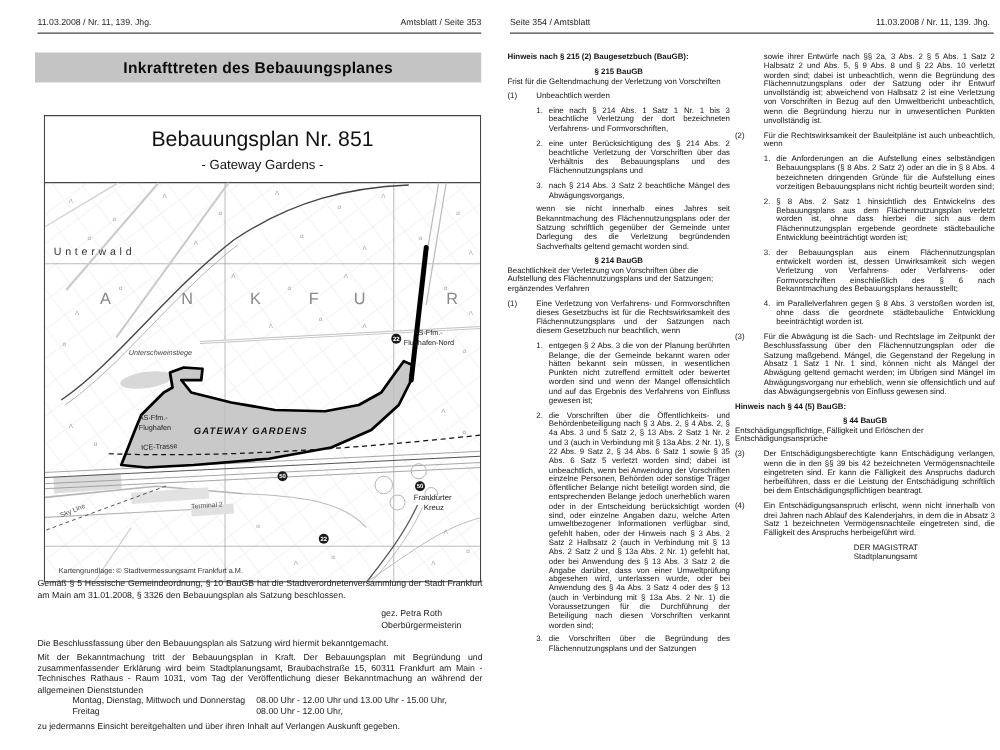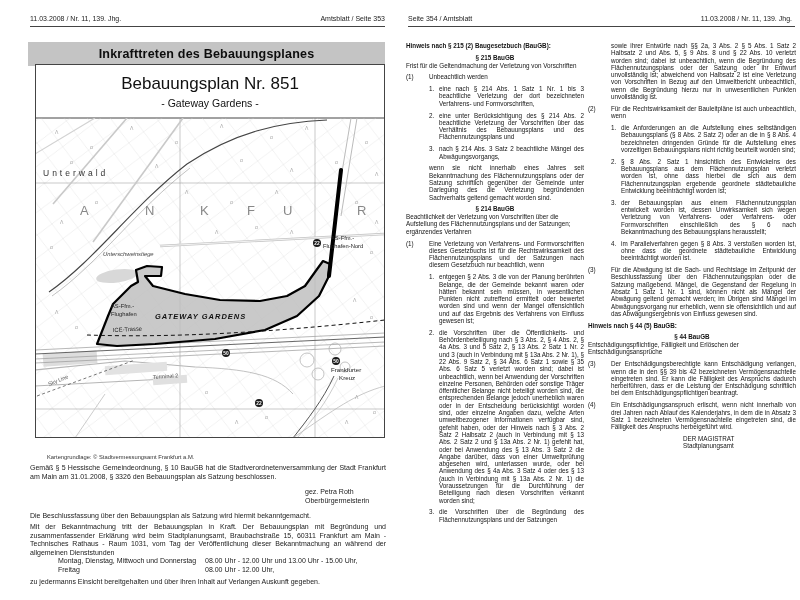--- a/index.html
+++ b/index.html
@@ -5,21 +5,21 @@
   html,body{margin:0;padding:0;}
   body{width:800px;height:600px;background:#ffffff;position:relative;overflow:hidden;
        font-family:"Liberation Sans","DejaVu Sans",sans-serif;color:#1a1a1a;}
   
   .pghead{position:absolute;top:15px;font-size:7px;color:#222;}
   .hrule{position:absolute;top:26px;height:1px;background:#444;}
   
   .titlebar{position:absolute;left:28px;top:42px;width:357px;height:24px;background:#c4c4c4;
             display:flex;align-items:center;justify-content:center;}
   .titlebar span{font-weight:bold;font-size:12.5px;color:#0d0d0d;letter-spacing:.2px;text-align:center;}
-  .mapbox{position:absolute;left:35px;top:64px;}
+  .mapbox{position:absolute;left:35px;top:92px;}
   .caption{position:absolute;left:47px;top:454px;font-size:5.8px;color:#333;}
   .lp{position:absolute;left:30px;width:356px;font-size:7px;line-height:8.6px;text-align:justify;}
   .lpl{text-align:left;}
   .sigblock{position:absolute;left:305px;top:488px;font-size:7px;line-height:8.5px;}
   .hours{position:absolute;left:58px;top:557px;font-size:7px;line-height:8.5px;width:330px;}
   .hrow{display:flex;}
   .hdays{width:147px;flex:none;}
   
   .col{position:absolute;top:42px;font-size:6.3px;line-height:7.3px;color:#141414;}
   #col1{left:406px;width:178px;}

